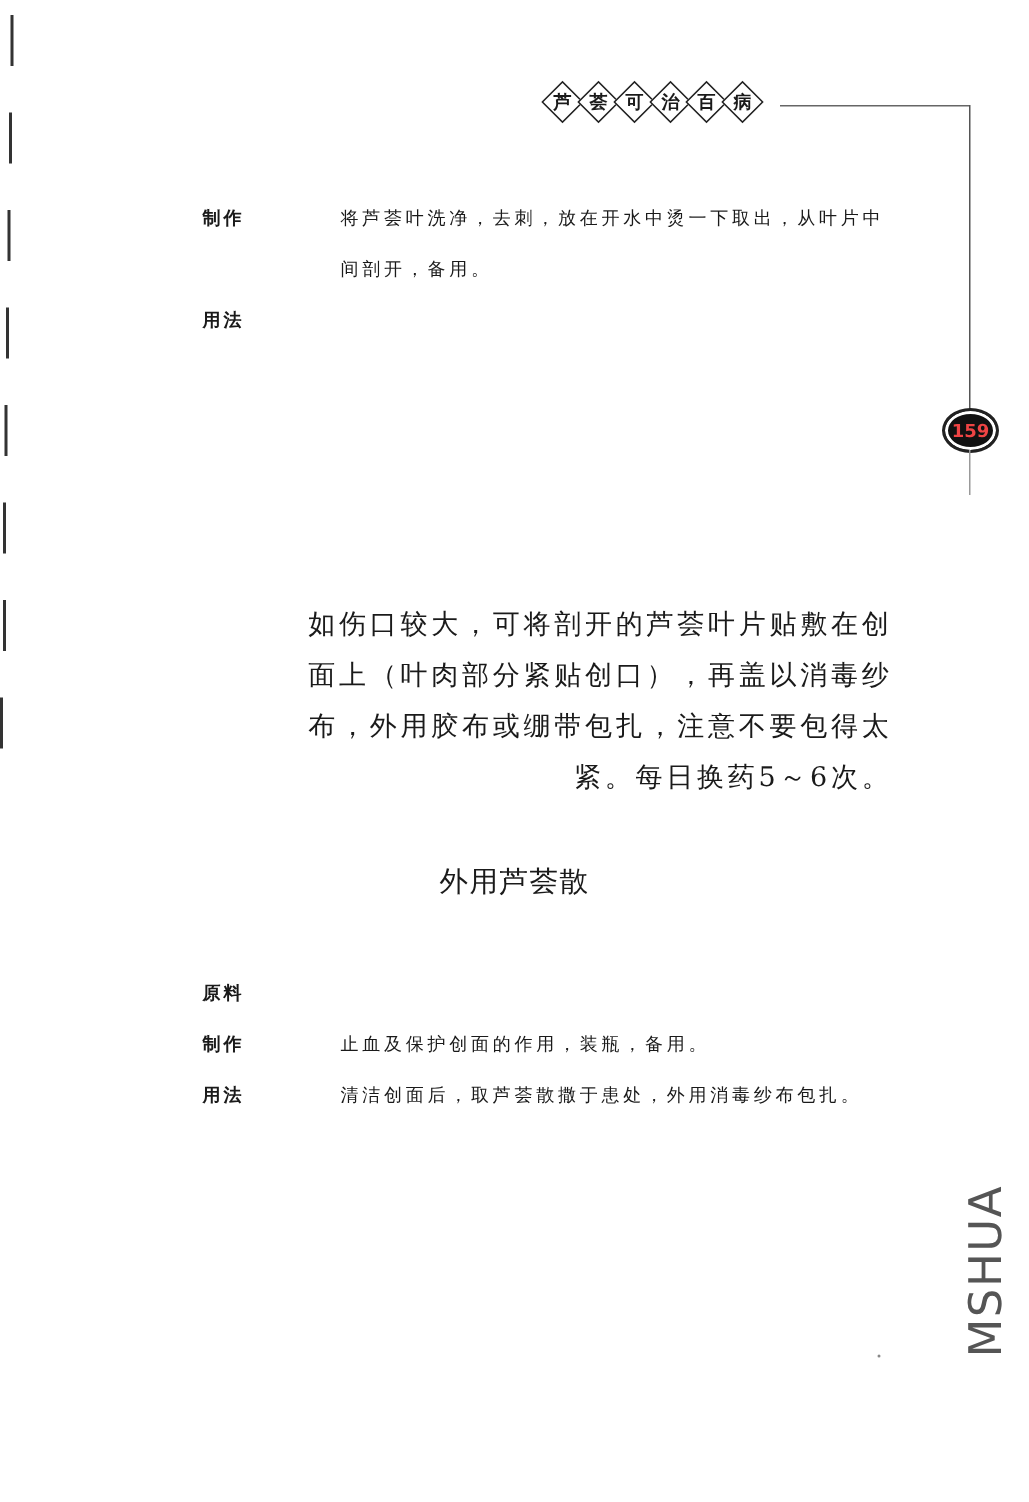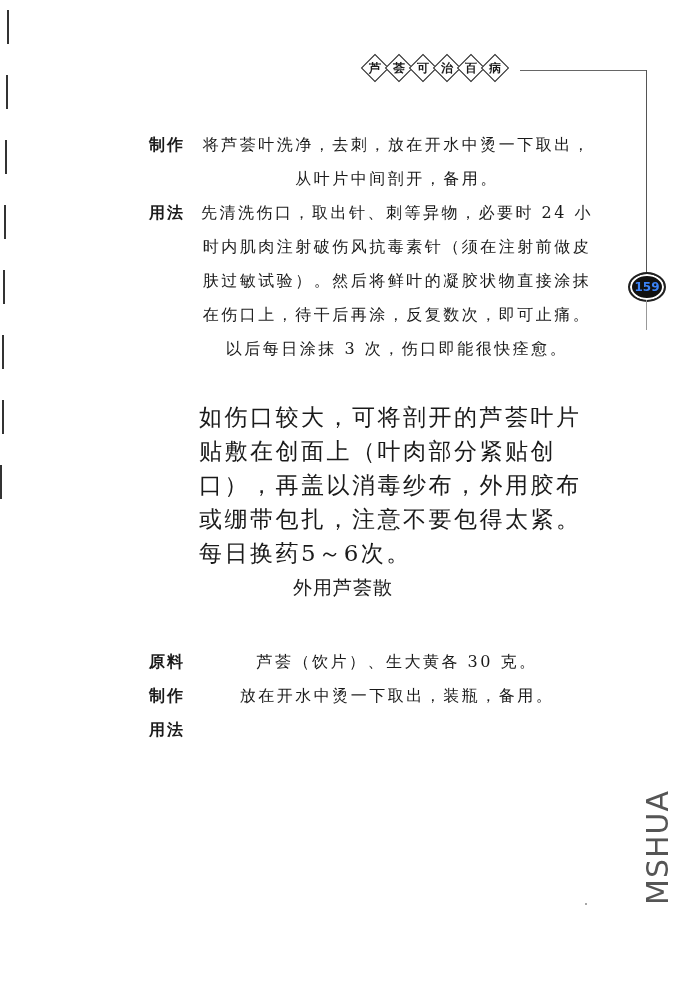--- a/index.html
+++ b/index.html
@@ -8,27 +8,27 @@
       font-family: "DejaVu Serif", "Liberation Serif", serif; color: #1a1a1a;
     }
     .margin-line { position: absolute; width: 2px; background: #333; }
     .header { position: absolute; left: 365px; top: 58px; display: flex; align-items: center; }
     .diamond { width: 18px; height: 18px; border: 1px solid #222; transform: rotate(45deg);
       display: flex; align-items: center; justify-content: center; margin-right: 4px; background: #fff; }
     .diamond span { transform: rotate(-45deg); font-size: 12px; line-height: 1; font-family: "DejaVu Sans", sans-serif; font-weight: bold; }
     .h-rule { position: absolute; left: 520px; top: 70px; width: 126px; height: 1px; background: #666; }
     .v-rule { position: absolute; left: 646px; top: 70px; width: 1px; height: 205px; background: #555; }
     .page-badge { position: absolute; left: 628px; top: 272px; width: 34px; height: 26px; border-radius: 50%;
-      background: #111; color: #3b82f6; font-size: 12px; font-weight: bold; display: flex; align-items: center; justify-content: center;
+      background: #111; color: #ef4444; font-size: 12px; font-weight: bold; display: flex; align-items: center; justify-content: center;
       border: 2px solid #222; box-shadow: 0 0 0 2px #fff inset; font-family: "DejaVu Sans", sans-serif; }
     .v-rule2 { position: absolute; left: 646px; top: 300px; width: 1px; height: 30px; background: #999; }
-    .entry { position: absolute; left: 135px; width: 460px; display: flex; font-size: 16px; line-height: 34px; text-align: center; }
+    .entry { position: absolute; left: 135px; width: 460px; display: flex; font-size: 12px; line-height: 34px; }
     .entry .label { width: 64px; flex-shrink: 0; font-weight: bold; letter-spacing: 2px; }
-    .entry .text { flex: 1; letter-spacing: 2.5px; }
-    .para { position: absolute; left: 199px; width: 396px; font-size: 23px; line-height: 34px; letter-spacing: 2.5px; }
+    .entry .text { flex: 1; letter-spacing: 2.5px; margin-left: 28px; }
+    .para { position: absolute; left: 199px; width: 396px; font-size: 18px; line-height: 34px; letter-spacing: 2.5px; text-align: right; }
     .section-title { position: absolute; left: 0; width: 686px; top: 575px; text-align: center; font-size: 19px;
       font-family: "DejaVu Sans", "Liberation Sans", sans-serif; letter-spacing: 1px; }
     .watermark { position: absolute; left: 640px; top: 905px; transform: rotate(-90deg); transform-origin: left top;
       font-family: "DejaVu Sans", "Liberation Sans", sans-serif; font-size: 30px; color: #555; letter-spacing: 1px; }
     .dot { position: absolute; left: 585px; top: 903px; width: 2px; height: 2px; background: #888; border-radius: 50%; }
   </style>
 </head>
 <body>
 
 <div class="margin-line" style="left:7px;top:10px;height:34px;"></div>
@@ -66,34 +66,33 @@
     <span>159</span>
   </div>
 <div class="v-rule2"></div>
 
 <div class="entry" style="top:128px;">
   <div class="label">制作</div>
   <div class="text">将芦荟叶洗净，去刺，放在开水中烫一下取出，从叶片中间剖开，备用。</div>
 </div>
 <div class="entry" style="top:196px;">
   <div class="label">用法</div>
-  <div class="text">先清洗伤口，取出针、刺等异物，必要时 24 小时内肌肉注射破伤风抗毒素针（须在注射前做皮肤过敏试验）。然后将鲜叶的凝胶状物直接涂抹在伤口上，待干后再涂，反复数次，即可止痛。以后每日涂抹 3 次，伤口即能很快痊愈。</div>
 </div>
 <div class="para" style="top:400px;">如伤口较大，可将剖开的芦荟叶片贴敷在创面上（叶肉部分紧贴创口），再盖以消毒纱布，外用胶布或绷带包扎，注意不要包得太紧。每日换药5～6次。</div>
 
 <div class="section-title">外用芦荟散</div>
 
 <div class="entry" style="top:645px;">
   <div class="label">原料</div>
-  <div class="text">芦荟（饮片）、生大黄各 30 克。</div>
 </div>
 <div class="entry" style="top:679px;">
   <div class="label">制作</div>
-  <div class="text">放在开水中烫一下取出，装瓶，备用。</div>
+  <div class="text">止血及保护创面的作用，装瓶，备用。</div>
 </div>
 <div class="entry" style="top:713px;">
   <div class="label">用法</div>
+  <div class="text">清洁创面后，取芦荟散撒于患处，外用消毒纱布包扎。</div>
 </div>
 <div class="entry" style="top:781px;">
 </div>
 
 <div class="dot"></div>
 <div class="watermark">MSHUA</div>
 
 </body></html>

